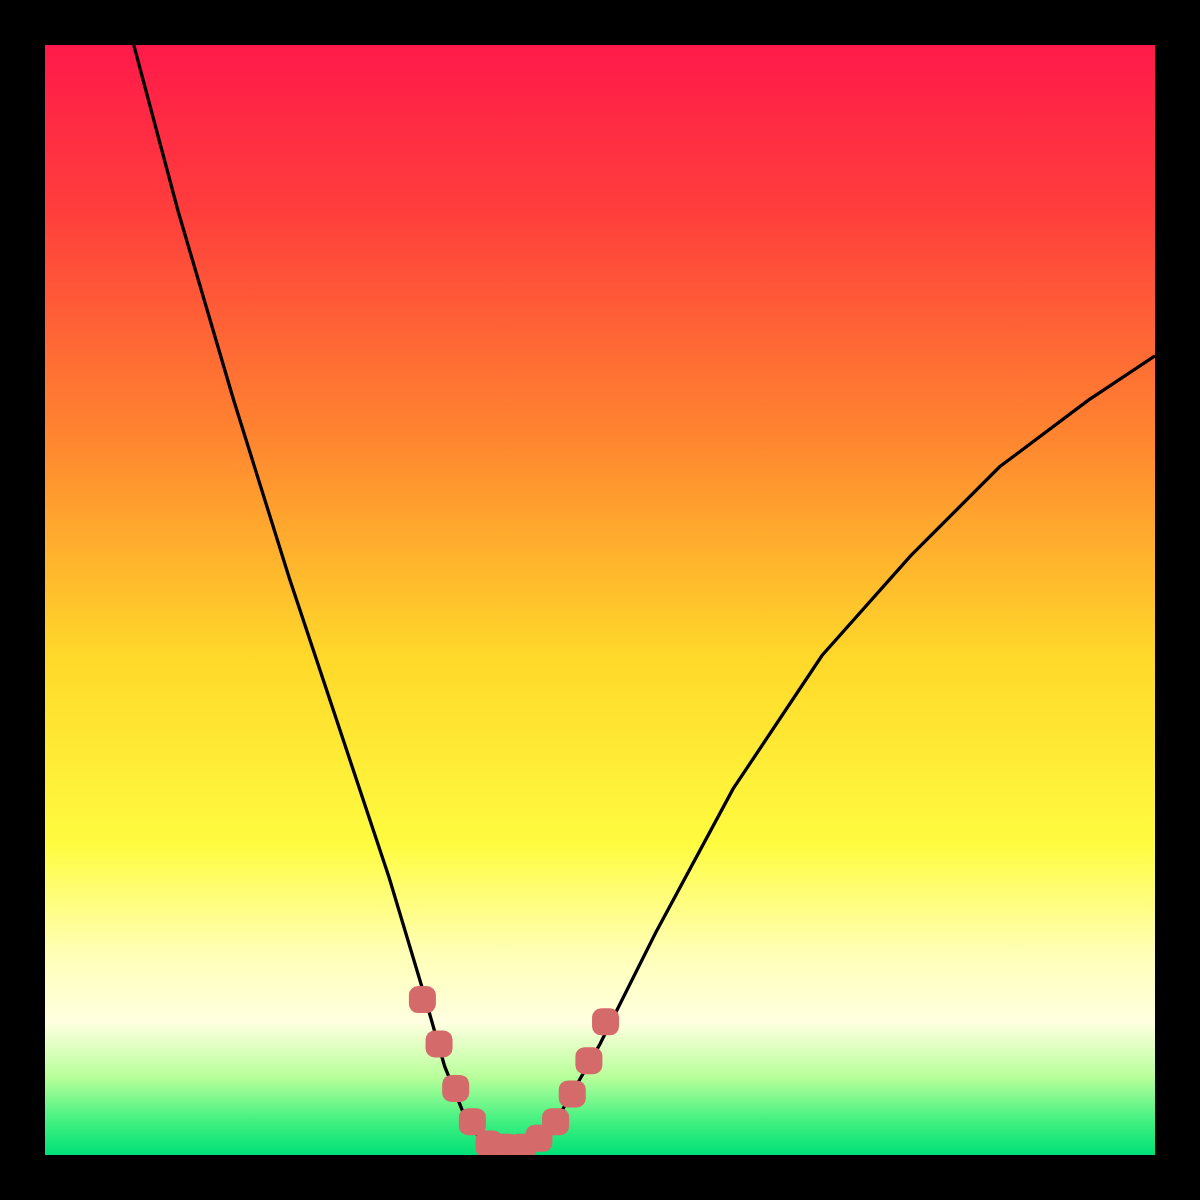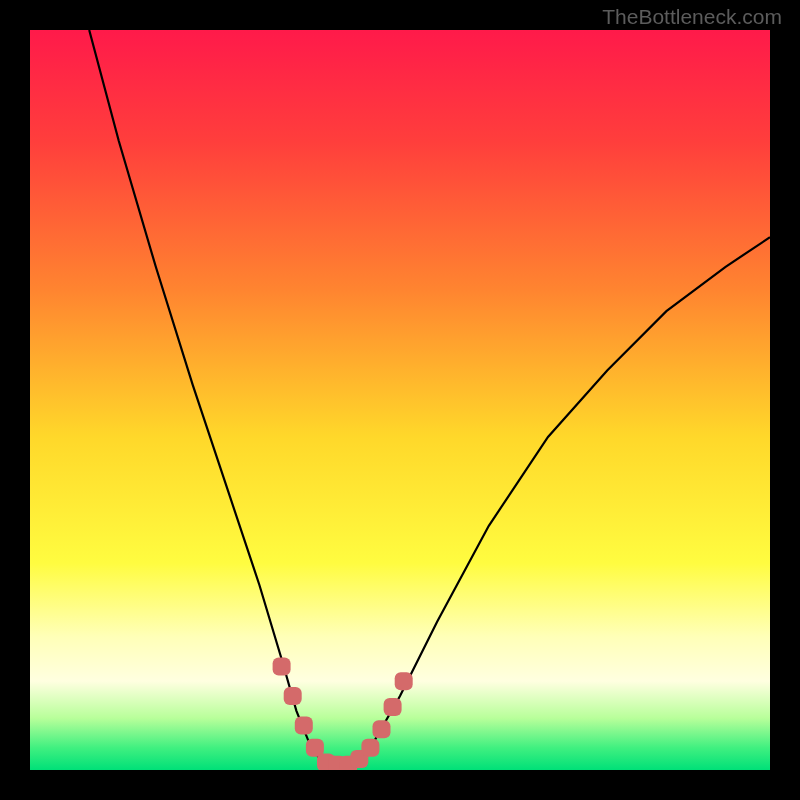--- a/index.html
+++ b/index.html
@@ -31,21 +31,20 @@
     height: 740px;
   }
   svg {
     display: block;
   }
 </style>
 </head>
 <body>
 
 <div class="container">
-  <div class="watermark">TheBottleneck.com</div>
   <div class="plot-area">
     <svg id="chart-svg" width="740" height="740" viewBox="0 0 740 740">
         <defs>
           <linearGradient id="bg-grad" x1="0" y1="0" x2="0" y2="1">
             <stop offset="0%" stop-color="#ff1a4a"></stop>
             <stop offset="15%" stop-color="#ff3e3c"></stop>
             <stop offset="35%" stop-color="#ff8430"></stop>
             <stop offset="55.00000000000001%" stop-color="#ffd82a"></stop>
             <stop offset="72%" stop-color="#fffc40"></stop>
             <stop offset="82%" stop-color="#ffffb8"></stop>

